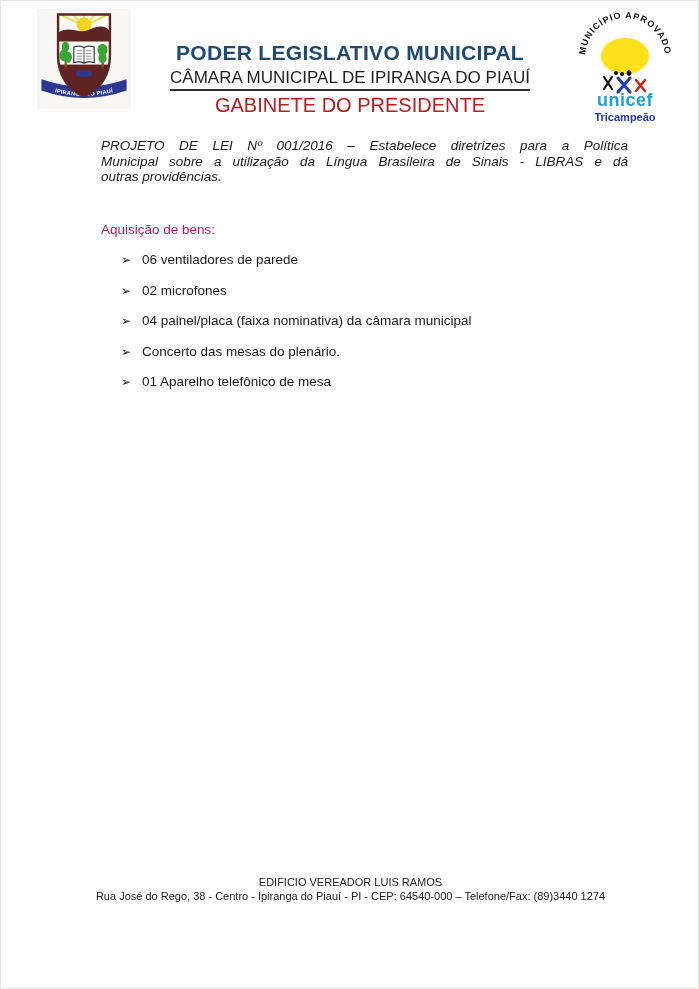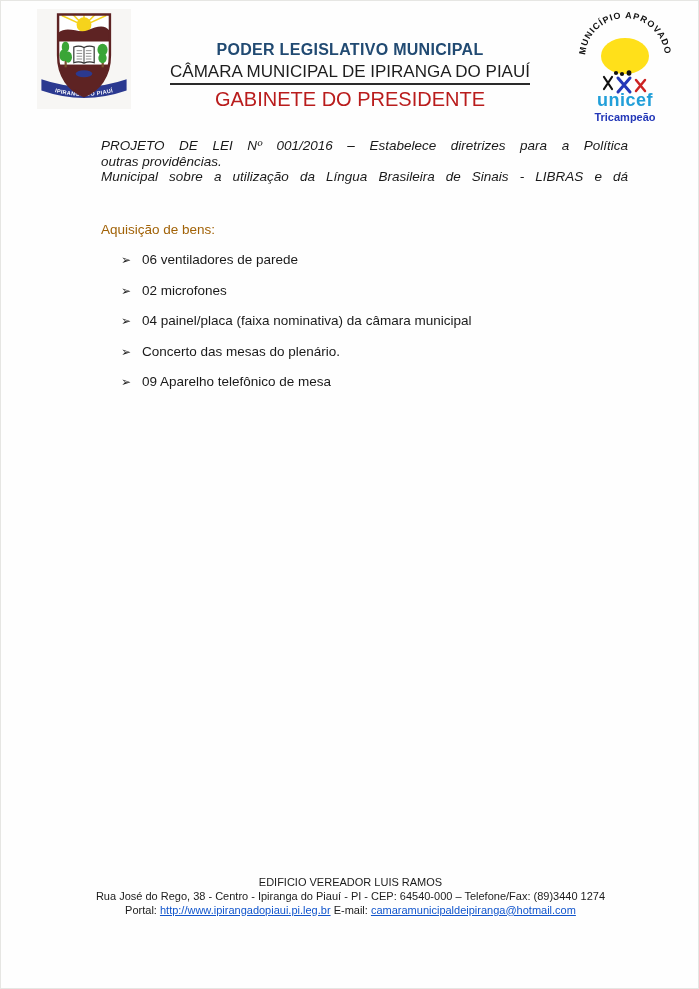--- a/index.html
+++ b/index.html
@@ -5,33 +5,33 @@
   html,body{margin:0;padding:0;background:#fff;}
   .page{
     position:relative;width:699px;height:989px;background:#fefefe;
     font-family:"Liberation Sans",sans-serif;color:#1c1c1c;
     overflow:hidden;box-sizing:border-box;border:1px solid #e6e6e3;
   }
   
   .crest{position:absolute;left:36px;top:8px;width:94px;height:100px;background:#f7f6f4;}
   .crest svg{display:block;margin:0 auto;}
   .head-center{position:absolute;left:128px;top:40px;width:442px;text-align:center;line-height:1.12;}
-  .head-line1{font-size:16px;font-weight:bold;color:#214a72;letter-spacing:.3px;margin-bottom:3px;}
+  .head-line1{font-size:21px;font-weight:bold;color:#214a72;letter-spacing:.3px;margin-bottom:3px;}
   .head-line2{display:inline-block;font-size:17px;color:#1d1d1d;border-bottom:2px solid #2a2a2a;
               padding-bottom:2px;margin-bottom:3px;white-space:nowrap;}
   .head-line3{font-size:20px;color:#b91c1c;margin-bottom:6px;}
   .head-line4{font-size:13px;color:#333;}
   .seal{position:absolute;left:570px;top:8px;width:108px;text-align:center;}
   .seal svg{display:block;margin:0 auto;}
   .seal-caption{font-size:11px;font-weight:bold;color:#2438b8;margin-top:2px;}
   
   .para{position:absolute;left:100px;top:137px;width:527px;font-size:13.5px;line-height:15.6px;color:#1a1a1a;}
   .jline{text-align:justify;text-align-last:justify;white-space:normal;font-style:italic;}
   .jline.last{text-align:left;text-align-last:left;}
-  .section-label{position:absolute;left:100px;top:221px;font-size:13.5px;color:#a16207;}
+  .section-label{position:absolute;left:100px;top:221px;font-size:13.5px;color:#be185d;}
   .items{position:absolute;left:120px;top:252px;margin:0;padding:0;list-style:none;}
   .items li{display:flex;align-items:baseline;font-size:13.5px;line-height:14px;margin-bottom:16.5px;color:#1a1a1a;}
   .bullet{width:21px;flex:0 0 21px;font-size:12px;color:#222;}
   
   .footer{position:absolute;left:40px;top:875px;width:619px;text-align:center;
           font-size:11px;line-height:13.8px;color:#1b1b1b;}
   .link{color:#1155cc;text-decoration:underline;cursor:pointer;}
 </style>
 </head>
 <body>
@@ -124,22 +124,22 @@
           <path d="M61,71 L70,82 M70,71 L61,82" stroke="#cc2222" stroke-width="2.5"></path>
         </g>
       </g>
       <text x="50" y="97" text-anchor="middle" font-size="18" font-weight="bold" fill="#219fd9" letter-spacing=".5">unicef</text>
     </svg>
     <div class="seal-caption">Tricampeão</div>
   </div>
 
   <div class="para">
     <div class="jline">PROJETO DE LEI Nº 001/2016 – Estabelece diretrizes para a Política</div>
+    <div class="jline">Municipal sobre a utilização da Língua Brasileira de Sinais - LIBRAS e dá</div>
     <div class="jline last">outras providências.</div>
-    <div class="jline">Municipal sobre a utilização da Língua Brasileira de Sinais - LIBRAS e dá</div>
   </div>
 
   <div class="section-label">Aquisição de bens:</div>
 
   <ul class="items">
     <li>
       <span class="bullet">➢</span>
       <span>06 ventiladores de parede</span>
     </li>
     <li>
@@ -149,28 +149,22 @@
     <li>
       <span class="bullet">➢</span>
       <span>04 painel/placa (faixa nominativa) da câmara municipal</span>
     </li>
     <li>
       <span class="bullet">➢</span>
       <span>Concerto das mesas do plenário.</span>
     </li>
     <li>
       <span class="bullet">➢</span>
-      <span>09 Aparelho telefônico de mesa</span>
+      <span>01 Aparelho telefônico de mesa</span>
     </li>
   </ul>
 
   <div class="footer">
     <div>EDIFICIO VEREADOR LUIS RAMOS</div>
     <div>Rua José do Rego, 38 - Centro - Ipiranga do Piauí - PI - CEP: 64540-000 – Telefone/Fax: (89)3440 1274</div>
-    <div>
-      <span>Portal:</span>
-      <span class="link">http://www.ipirangadopiaui.pi.leg.br</span>
-      <span>E-mail:</span>
-      <span class="link">camaramunicipaldeipiranga@hotmail.com</span>
-    </div>
   </div>
 
 </div>
 
 </body></html>

